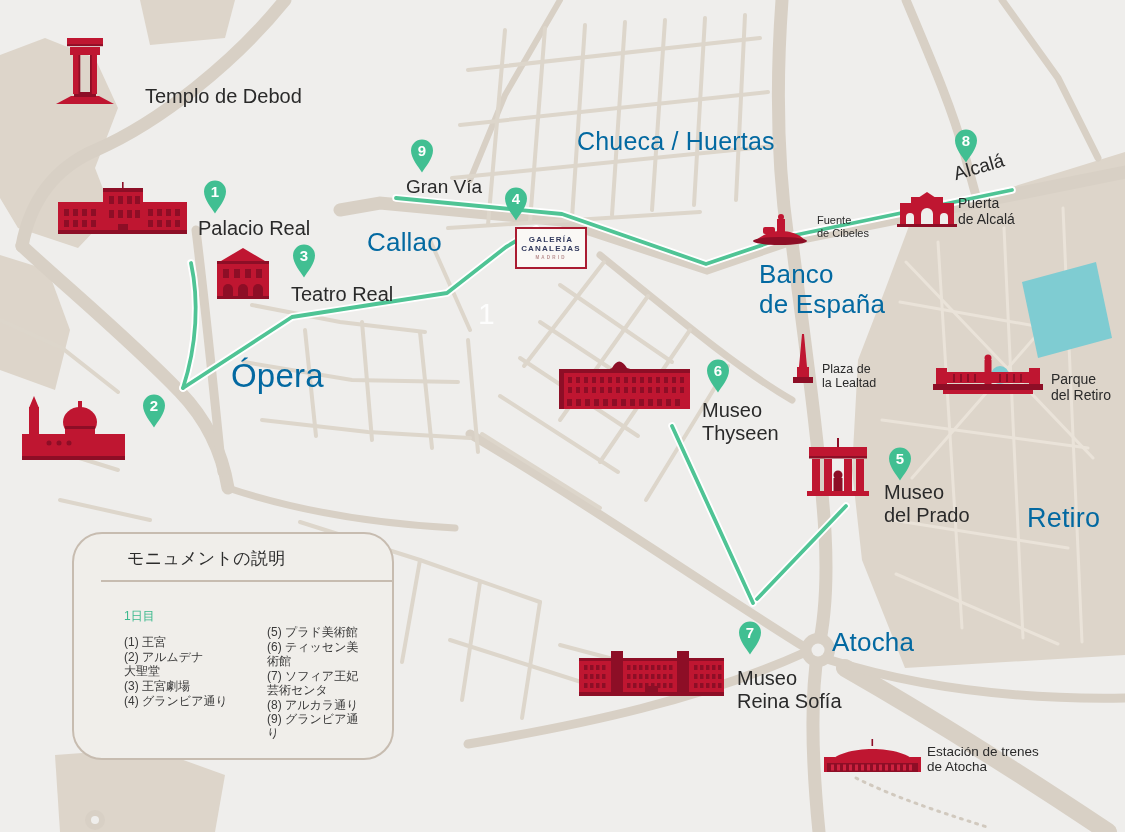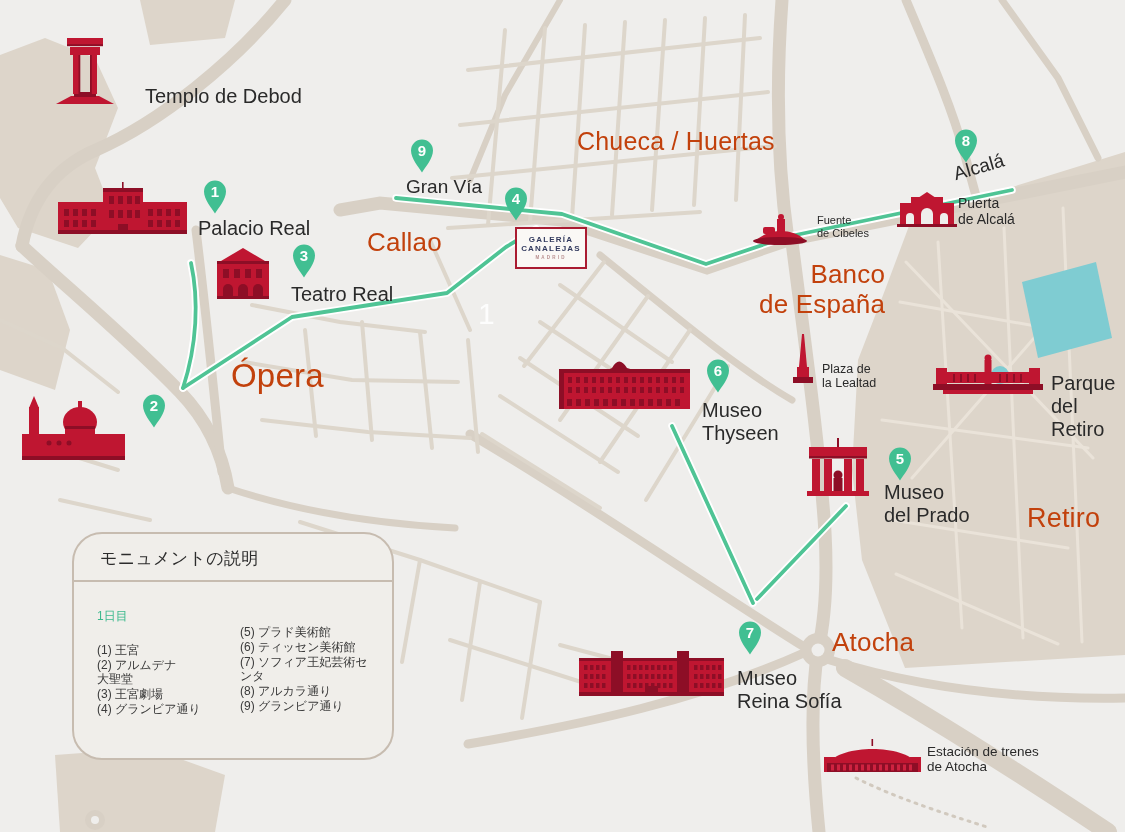--- a/index.html
+++ b/index.html
@@ -4,37 +4,37 @@
 <style>
   html,body{margin:0;padding:0;background:#efeeec;}
   #stage{position:relative;width:1125px;height:832px;overflow:hidden;background:#efeeec;
          font-family:"Liberation Sans","DejaVu Sans",sans-serif;}
   #stage svg{display:block;}
   .layer{position:absolute;left:0;top:0;}
   .icon{position:absolute;}
   .pin{position:absolute;width:28px;height:36px;}
   .pin text{font-family:"Liberation Sans","DejaVu Sans",sans-serif;font-weight:600;}
   .lbl{position:absolute;color:#2a2a2a;white-space:pre-line;line-height:1.14;}
-  .lbl.big{color:#c2410c;letter-spacing:.2px;text-align:right;}
+  .lbl.big{color:#0369a1;letter-spacing:.2px;}
   .lbl.white{color:#ffffff;opacity:.9;}
   .rot{transform:rotate(-16deg);transform-origin:left bottom;}
   
   .canalejas{position:absolute;left:515px;top:227px;width:72px;height:42px;background:#faf8f5;
              border:2.5px solid #aa1b31;box-sizing:border-box;display:flex;flex-direction:column;
              align-items:center;justify-content:center;gap:1px;}
   .canalejas .l1,.canalejas .l2{font-size:8px;letter-spacing:1.2px;color:#323a5e;font-weight:700;line-height:1.05;}
   .canalejas .l3{font-size:4.5px;letter-spacing:2.2px;color:#b98f8f;font-weight:700;margin-top:1px;}
   
   .legend{position:absolute;left:72px;top:532px;width:322px;height:228px;background:#f0eeea;
-          border:2px solid #c7bcb0;border-radius:30px;box-sizing:border-box;}
+          border:2px solid #c7bcb0;border-radius:30px;box-sizing:border-box;padding-left:27px;}
   .lg-title{font-size:17px;color:#2c2c2c;padding:13px 26px 10px;letter-spacing:.3px;}
   .lg-divider{border-top:2px solid #c7bcb0;margin:0;}
   .lg-body{padding:26px 22px 0 23px;display:flex;}
   .lg-col-left{width:143px;}
-  .lg-day{font-size:12px;color:#3bb98d;margin-bottom:19px;}
+  .lg-day{font-size:12px;color:#3bb98d;margin-bottom:11px;}
   .lg-item{font-size:12px;color:#3a3a3a;line-height:1.16;white-space:pre-line;margin-bottom:1px;}
   .lg-col-right{flex:1;padding-top:18px;}
 </style>
 </head>
 <body>
 
 <div id="stage">
 
   <svg class="layer" width="1125" height="832" viewBox="0 0 1125 832">
 
@@ -521,21 +521,21 @@
   <div class="lbl big" style="left:577px;top:127px;font-size:25px">Chueca / Huertas</div>
   <div class="lbl big" style="left:759px;top:260px;font-size:26px">Banco
 de España</div>
   <div class="lbl" style="left:817px;top:214px;font-size:11px">Fuente
 de Cibeles</div>
   <div class="lbl rot" style="left:957px;top:163px;font-size:19px">Alcalá</div>
   <div class="lbl" style="left:958px;top:196px;font-size:14px">Puerta
 de Alcalá</div>
   <div class="lbl" style="left:822px;top:362px;font-size:12.5px">Plaza de
 la Lealtad</div>
-  <div class="lbl" style="left:1051px;top:372px;font-size:20px">Parque
+  <div class="lbl" style="left:1051px;top:372px;font-size:14px">Parque
 del Retiro</div>
   <div class="lbl" style="left:702px;top:399px;font-size:20px">Museo
 Thyseen</div>
   <div class="lbl" style="left:884px;top:481px;font-size:20px">Museo
 del Prado</div>
   <div class="lbl big" style="left:1027px;top:503px;font-size:27px">Retiro</div>
   <div class="lbl" style="left:737px;top:667px;font-size:20px">Museo
 Reina Sofía</div>
   <div class="lbl big" style="left:832px;top:628px;font-size:26px">Atocha</div>
   <div class="lbl" style="left:927px;top:744px;font-size:13.5px">Estación de trenes

